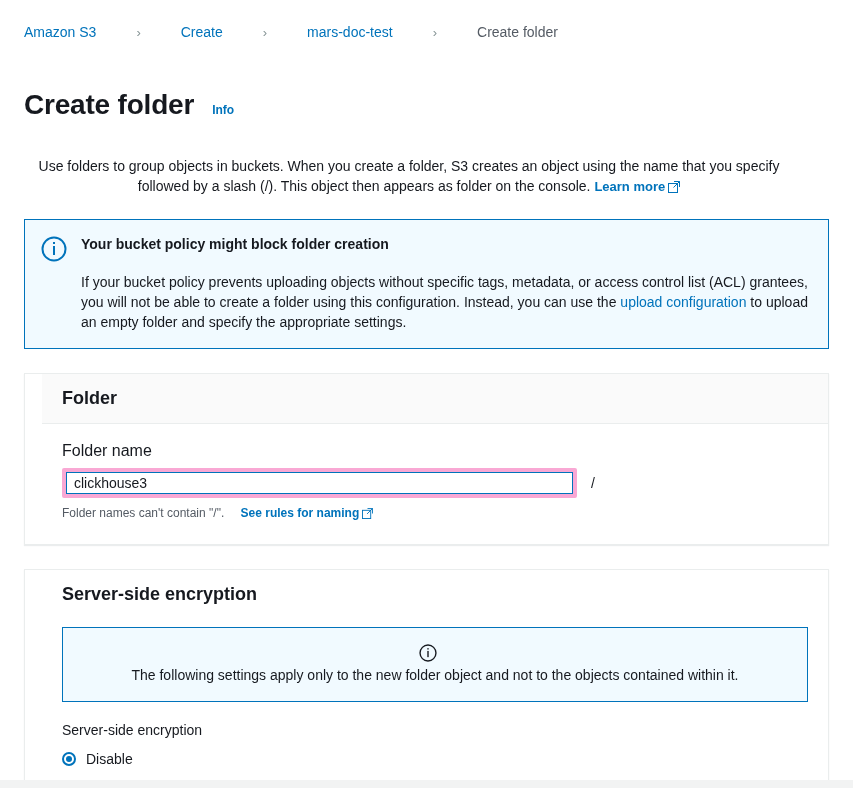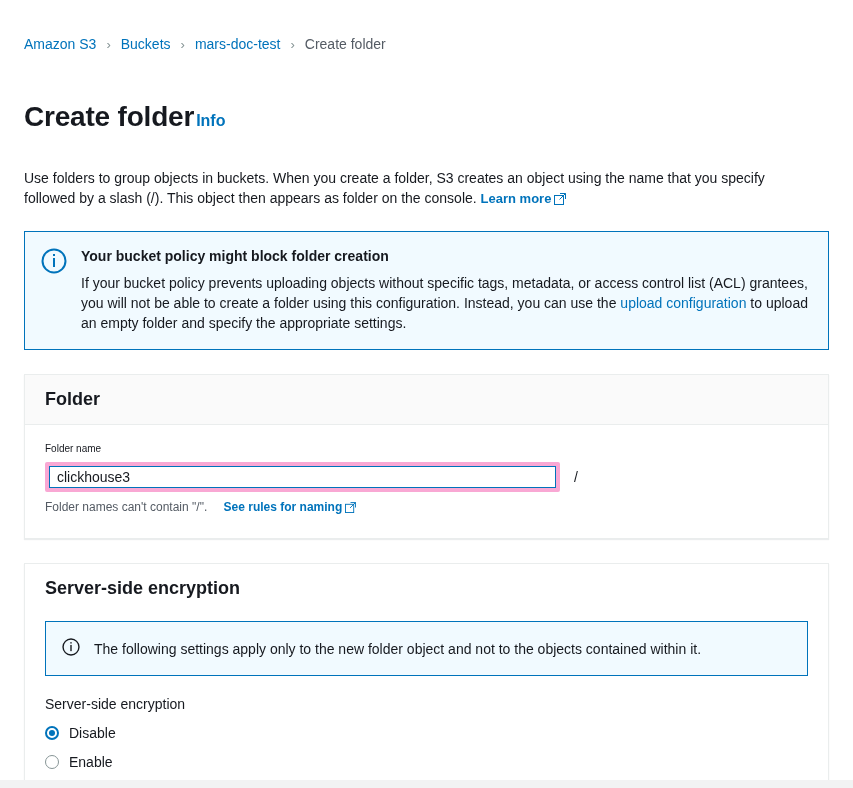--- a/index.html
+++ b/index.html
@@ -22,22 +22,23 @@
     box-sizing: border-box;
     padding: 0 24px;
     background: #ffffff;
   }
 
   
   .breadcrumb {
     display: flex;
     align-items: center;
     height: 40px;
-    padding-top: 24px;
-    font-size: 14px;
+    padding-top: 12px;
+    font-size: 14px;
+    gap: 30px;
   }
   .crumb-link {
     color: #0073bb;
     text-decoration: none;
     cursor: pointer;
   }
   .crumb-current {
     color: #545b64;
   }
   .crumb-sep {
@@ -53,33 +54,34 @@
     align-items: baseline;
     margin-top: 18px;
   }
   .page-title {
     font-size: 28px;
     font-weight: bold;
     letter-spacing: -0.2px;
     color: #16191f;
   }
   .info-link {
-    margin-left: 2px;
-    color: #0073bb;
-    font-size: 16px;
+    margin-left: 18px;
+    color: #0073bb;
+    font-size: 12px;
     font-weight: bold;
     cursor: pointer;
   }
 
   .page-desc {
     margin-top: 16px;
     max-width: 770px;
     line-height: 20px;
     color: #16191f;
     font-size: 14px;
+    text-align: center;
   }
   .learn-more {
     color: #0073bb;
     font-weight: bold;
     font-size: 13px;
     cursor: pointer;
     white-space: nowrap;
   }
   .ext-icon {
     display: inline-block;
@@ -100,34 +102,35 @@
     flex: 0 0 auto;
     margin-right: 14px;
     padding-top: 2px;
   }
   .alert-body {
     font-size: 14px;
     line-height: 20px;
   }
   .alert-title {
     font-weight: bold;
-    margin-bottom: 7px;
+    margin-bottom: 18px;
   }
   .alert-text a, .inline-link {
     color: #0073bb;
     cursor: pointer;
     text-align: right;
   }
 
   
   .card {
     margin-top: 24px;
     border: 1px solid #eaeded;
     background: #ffffff;
     box-shadow: 0 1px 1px 0 rgba(0,28,36,0.08);
+    padding-left: 17px;
   }
   .card-header {
     padding: 14px 20px;
     border-bottom: 1px solid #eaeded;
     background: #fafafa;
   }
   .card-header.plain {
     border-bottom: none;
     background: #ffffff;
     padding-bottom: 4px;
@@ -135,21 +138,21 @@
   .card-title {
     font-size: 18px;
     font-weight: bold;
     color: #16191f;
   }
   .card-body {
     padding: 18px 20px 22px 20px;
   }
 
   .field-label {
-    font-size: 10px;
+    font-size: 16px;
     font-weight: normal;
     color: #16191f;
     margin-bottom: 8px;
     display: block;
   }
   .input-row {
     display: flex;
     align-items: center;
   }
   .text-input {
@@ -181,22 +184,23 @@
     cursor: pointer;
     margin-left: 13px;
   }
 
   
   .info-strip {
     border: 1px solid #0073bb;
     background: #f1faff;
     padding: 16px 16px;
     display: flex;
-    align-items: flex-end;
+    align-items: center;
     margin-bottom: 20px;
+    flex-direction: column;
   }
   .info-strip .i-icon {
     margin-right: 14px;
     flex: 0 0 auto;
   }
   .info-strip-text {
     font-size: 14px;
     line-height: 20px;
   }
 
@@ -252,21 +256,21 @@
   }
 </style>
 </head>
 <body>
 
 <div class="page">
 
   <nav class="breadcrumb">
     <a class="crumb-link">Amazon S3</a>
     <span class="crumb-sep">›</span>
-    <a class="crumb-link">Buckets</a>
+    <a class="crumb-link">Create</a>
     <span class="crumb-sep">›</span>
     <a class="crumb-link">mars-doc-test</a>
     <span class="crumb-sep">›</span>
     <span class="crumb-current">Create folder</span>
   </nav>
 
   <div class="page-head">
     <h1 class="page-title">Create folder</h1>
     <span class="info-link">Info</span>
   </div>

